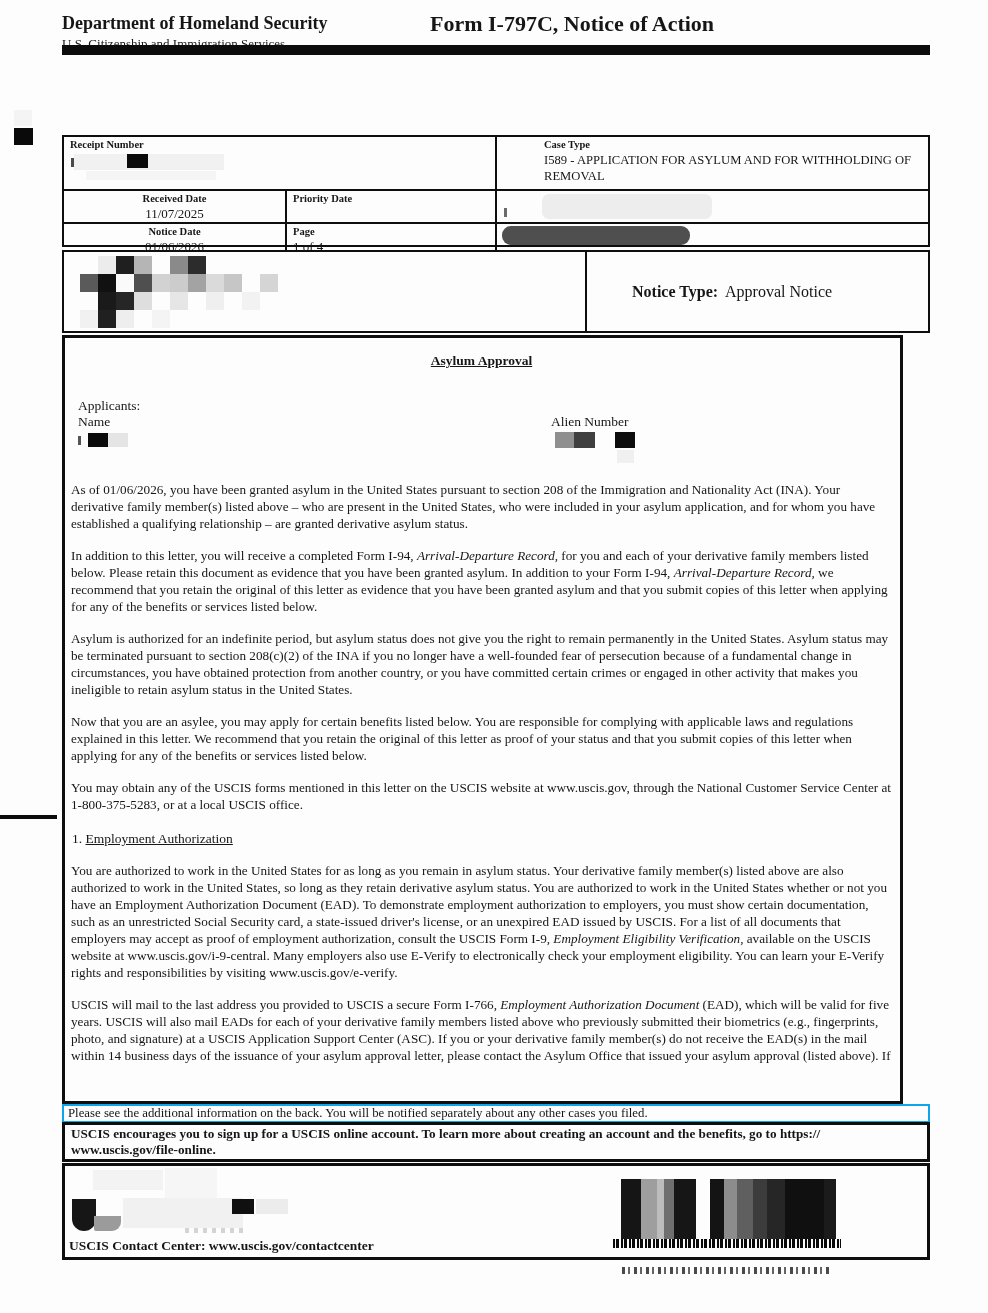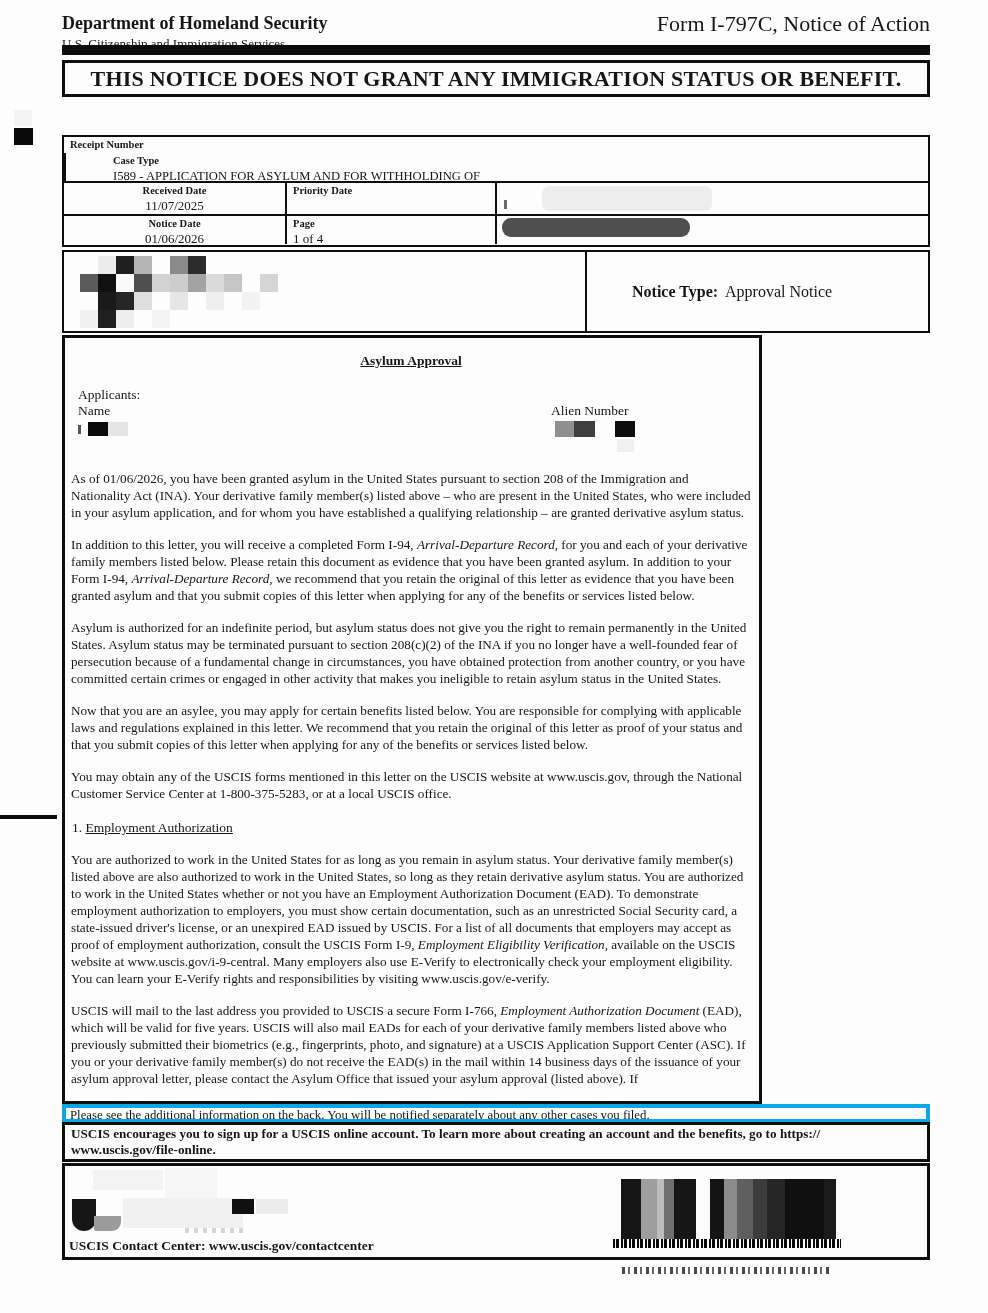--- a/index.html
+++ b/index.html
@@ -3,35 +3,35 @@
 <meta charset="utf-8">
 <style>
   html,body{margin:0;padding:0;}
   body{width:988px;height:1313px;background:#ffffff;font-family:"Liberation Serif",serif;color:#161616;}
   .page{position:relative;width:988px;height:1313px;background:#fdfdfd;overflow:hidden;}
 
   
   .hdr-left{position:absolute;left:62px;top:13px;}
   .hdr-left .l1{font-weight:bold;font-size:18px;}
   .hdr-left .l2{font-size:13px;margin-top:2px;}
-  .hdr-right{position:absolute;left:430px;top:11px;width:500px;text-align:right;font-weight:normal;font-size:22px;}
+  .hdr-right{position:absolute;left:430px;top:11px;width:500px;text-align:left;font-weight:bold;font-size:22px;}
   .black-bar{position:absolute;left:62px;top:45px;width:868px;height:10px;background:#0c0c0c;}
   .banner{position:absolute;left:62px;top:60px;width:868px;height:37px;border:3px solid #0e0e0e;box-sizing:border-box;
           display:flex;align-items:center;justify-content:center;font-weight:bold;font-size:22px;letter-spacing:.2px;}
 
   
   .margin-sq-faint{position:absolute;left:14px;top:110px;width:18px;height:16px;background:#f4f4f4;}
   .margin-sq{position:absolute;left:14px;top:128px;width:19px;height:17px;background:#0a0a0a;}
   .left-line{position:absolute;left:0;top:815px;width:57px;height:4px;background:#0c0c0c;}
 
   
   .case-table{position:absolute;left:62px;top:135px;width:868px;height:112px;border:2.5px solid #0e0e0e;box-sizing:border-box;}
   .tr{display:flex;}
   .tr + .tr{border-top:2px solid #0e0e0e;}
-  .tr1{height:44px;flex-direction:column;}.tr2{height:31px;}.tr3{height:28px;}
+  .tr1{height:52px;}.tr2{height:31px;}.tr3{height:28px;}
   .td{box-sizing:border-box;padding:2px 6px;position:relative;overflow:hidden;}
   .td + .td{border-left:2px solid #0e0e0e;}
   .w1{width:431px;}.w2{width:221px;text-align:center;}.w3{width:210px;}.grow{flex:1;padding-left:47px;}
   .lbl{font-weight:bold;font-size:10.5px;line-height:12px;}
   .val{font-size:13px;line-height:15px;margin-top:1px;}
   .caseval{width:424px;font-size:12.6px;line-height:16px;}
 
   .red-tick{position:absolute;left:7px;top:21px;width:3px;height:9px;background:#4a4a4a;}
   .red-faint1{position:absolute;left:10px;top:17px;width:150px;height:16px;background:#f1f1f1;}
   .red-black{position:absolute;left:63px;top:17px;width:21px;height:14px;background:#0b0b0b;}
@@ -41,44 +41,44 @@
   .red-app-dark{position:absolute;left:5px;top:2px;width:188px;height:19px;background:#4f4f4f;border-radius:9px;}
 
   
   .notice-box{position:absolute;left:62px;top:250px;width:868px;height:83px;border:2.5px solid #0e0e0e;box-sizing:border-box;display:flex;}
   .notice-left{width:521px;border-right:2.5px solid #0e0e0e;position:relative;}
   .notice-right{flex:1;display:flex;align-items:center;padding-left:34px;font-size:16px;}
   .notice-right .b{font-weight:bold;margin-right:7px;margin-left:11px;}
   #address-mosaic{position:absolute;left:16px;top:4px;display:grid;grid-template-columns:repeat(12,18px);grid-auto-rows:18px;}
 
   
-  .main-box{position:absolute;left:62px;top:335px;width:700px;height:769px;border:3px solid #0e0e0e;box-sizing:border-box;
+  .main-box{position:absolute;left:62px;top:335px;width:841px;height:769px;border:3px solid #0e0e0e;box-sizing:border-box;
             padding:0 8px 0 6px;overflow:hidden;}
   .asylum-heading{margin-top:15px;text-align:center;font-weight:bold;font-size:13.5px;}
   .asylum-heading span{text-decoration:underline;}
-  .applicants{position:relative;margin-top:18px;margin-left:7px;height:56px;font-size:13.5px;line-height:16px;}
+  .applicants{position:relative;margin-top:29px;margin-left:7px;height:56px;font-size:13.5px;line-height:16px;}
   .alien-col{position:absolute;left:473px;top:16px;}
   .name-red{position:absolute;left:0;top:35px;height:15px;}
   .name-red .t{position:absolute;left:0;top:3px;width:3px;height:9px;background:#555;}
   .name-red .bk{position:absolute;left:10px;top:0;width:20px;height:14px;background:#0b0b0b;}
   .name-red .lt{position:absolute;left:30px;top:0;width:20px;height:14px;background:#e5e5e5;}
   .alien-red{position:absolute;left:477px;top:34px;height:16px;}
   .alien-red .g1{position:absolute;left:0;top:0;width:19px;height:16px;background:#8f8f8f;}
   .alien-red .g2{position:absolute;left:19px;top:0;width:21px;height:16px;background:#3f3f3f;}
   .alien-red .bk{position:absolute;left:60px;top:0;width:20px;height:16px;background:#0d0d0d;}
   .alien-red .lt{position:absolute;left:62px;top:18px;width:17px;height:13px;background:#f0f0f0;}
 
   .para{font-size:13.2px;line-height:17px;margin:15px 0 0 0;}
   .para:first-child{margin-top:27px;}
   .benefits-heading{font-weight:bold;font-size:13.5px;margin:20px 0 0 1px;}
   .benefit-title{font-size:13.5px;margin:18px 0 0 1px;}
   .benefit-title .u{text-decoration:underline;text-align:right;}
 
   
-  .note-row{position:absolute;left:62px;top:1104px;width:868px;height:19px;border:4px solid #0ea5e9;box-sizing:border-box;
+  .note-row{position:absolute;left:62px;top:1104px;width:868px;height:19px;border:2px solid #0ea5e9;box-sizing:border-box;
             font-size:12.8px;line-height:14px;padding-left:4px;overflow:hidden;}
   .account-row{position:absolute;left:62px;top:1122px;width:868px;height:40px;border:3px solid #0e0e0e;box-sizing:border-box;
                font-weight:bold;font-size:13.2px;line-height:16px;padding:1px 6px;overflow:hidden;}
 
   
   .footer-box{position:absolute;left:62px;top:1163px;width:868px;height:97px;border:3px solid #0e0e0e;box-sizing:border-box;}
   .f-faint1{position:absolute;left:28px;top:4px;width:70px;height:20px;background:#f3f3f3;}
   .f-faint2{position:absolute;left:100px;top:2px;width:52px;height:34px;background:#f6f6f6;}
   .f-dark{position:absolute;left:7px;top:33px;width:24px;height:32px;background:#161616;border-radius:0 0 12px 12px;}
   .f-gray{position:absolute;left:29px;top:50px;width:27px;height:15px;background:#9b9b9b;border-radius:0 0 9px 2px;}
@@ -100,21 +100,20 @@
 
 <div class="page">
 
   <div class="hdr-left">
     <div class="l1">Department of Homeland Security</div>
     <div class="l2">U.S. Citizenship and Immigration Services</div>
   </div>
   <div class="hdr-right">Form I-797C, Notice of Action</div>
   <div class="black-bar"></div>
 
-  <div class="banner">THIS NOTICE DOES NOT GRANT ANY IMMIGRATION STATUS OR BENEFIT.</div>
 
   <div class="margin-sq-faint"></div>
   <div class="margin-sq"></div>
   <div class="left-line"></div>
 
   <div class="case-table">
     <div class="tr tr1">
       <div class="td w1">
         <div class="lbl">Receipt Number</div>
         <div class="red-faint1"></div>

